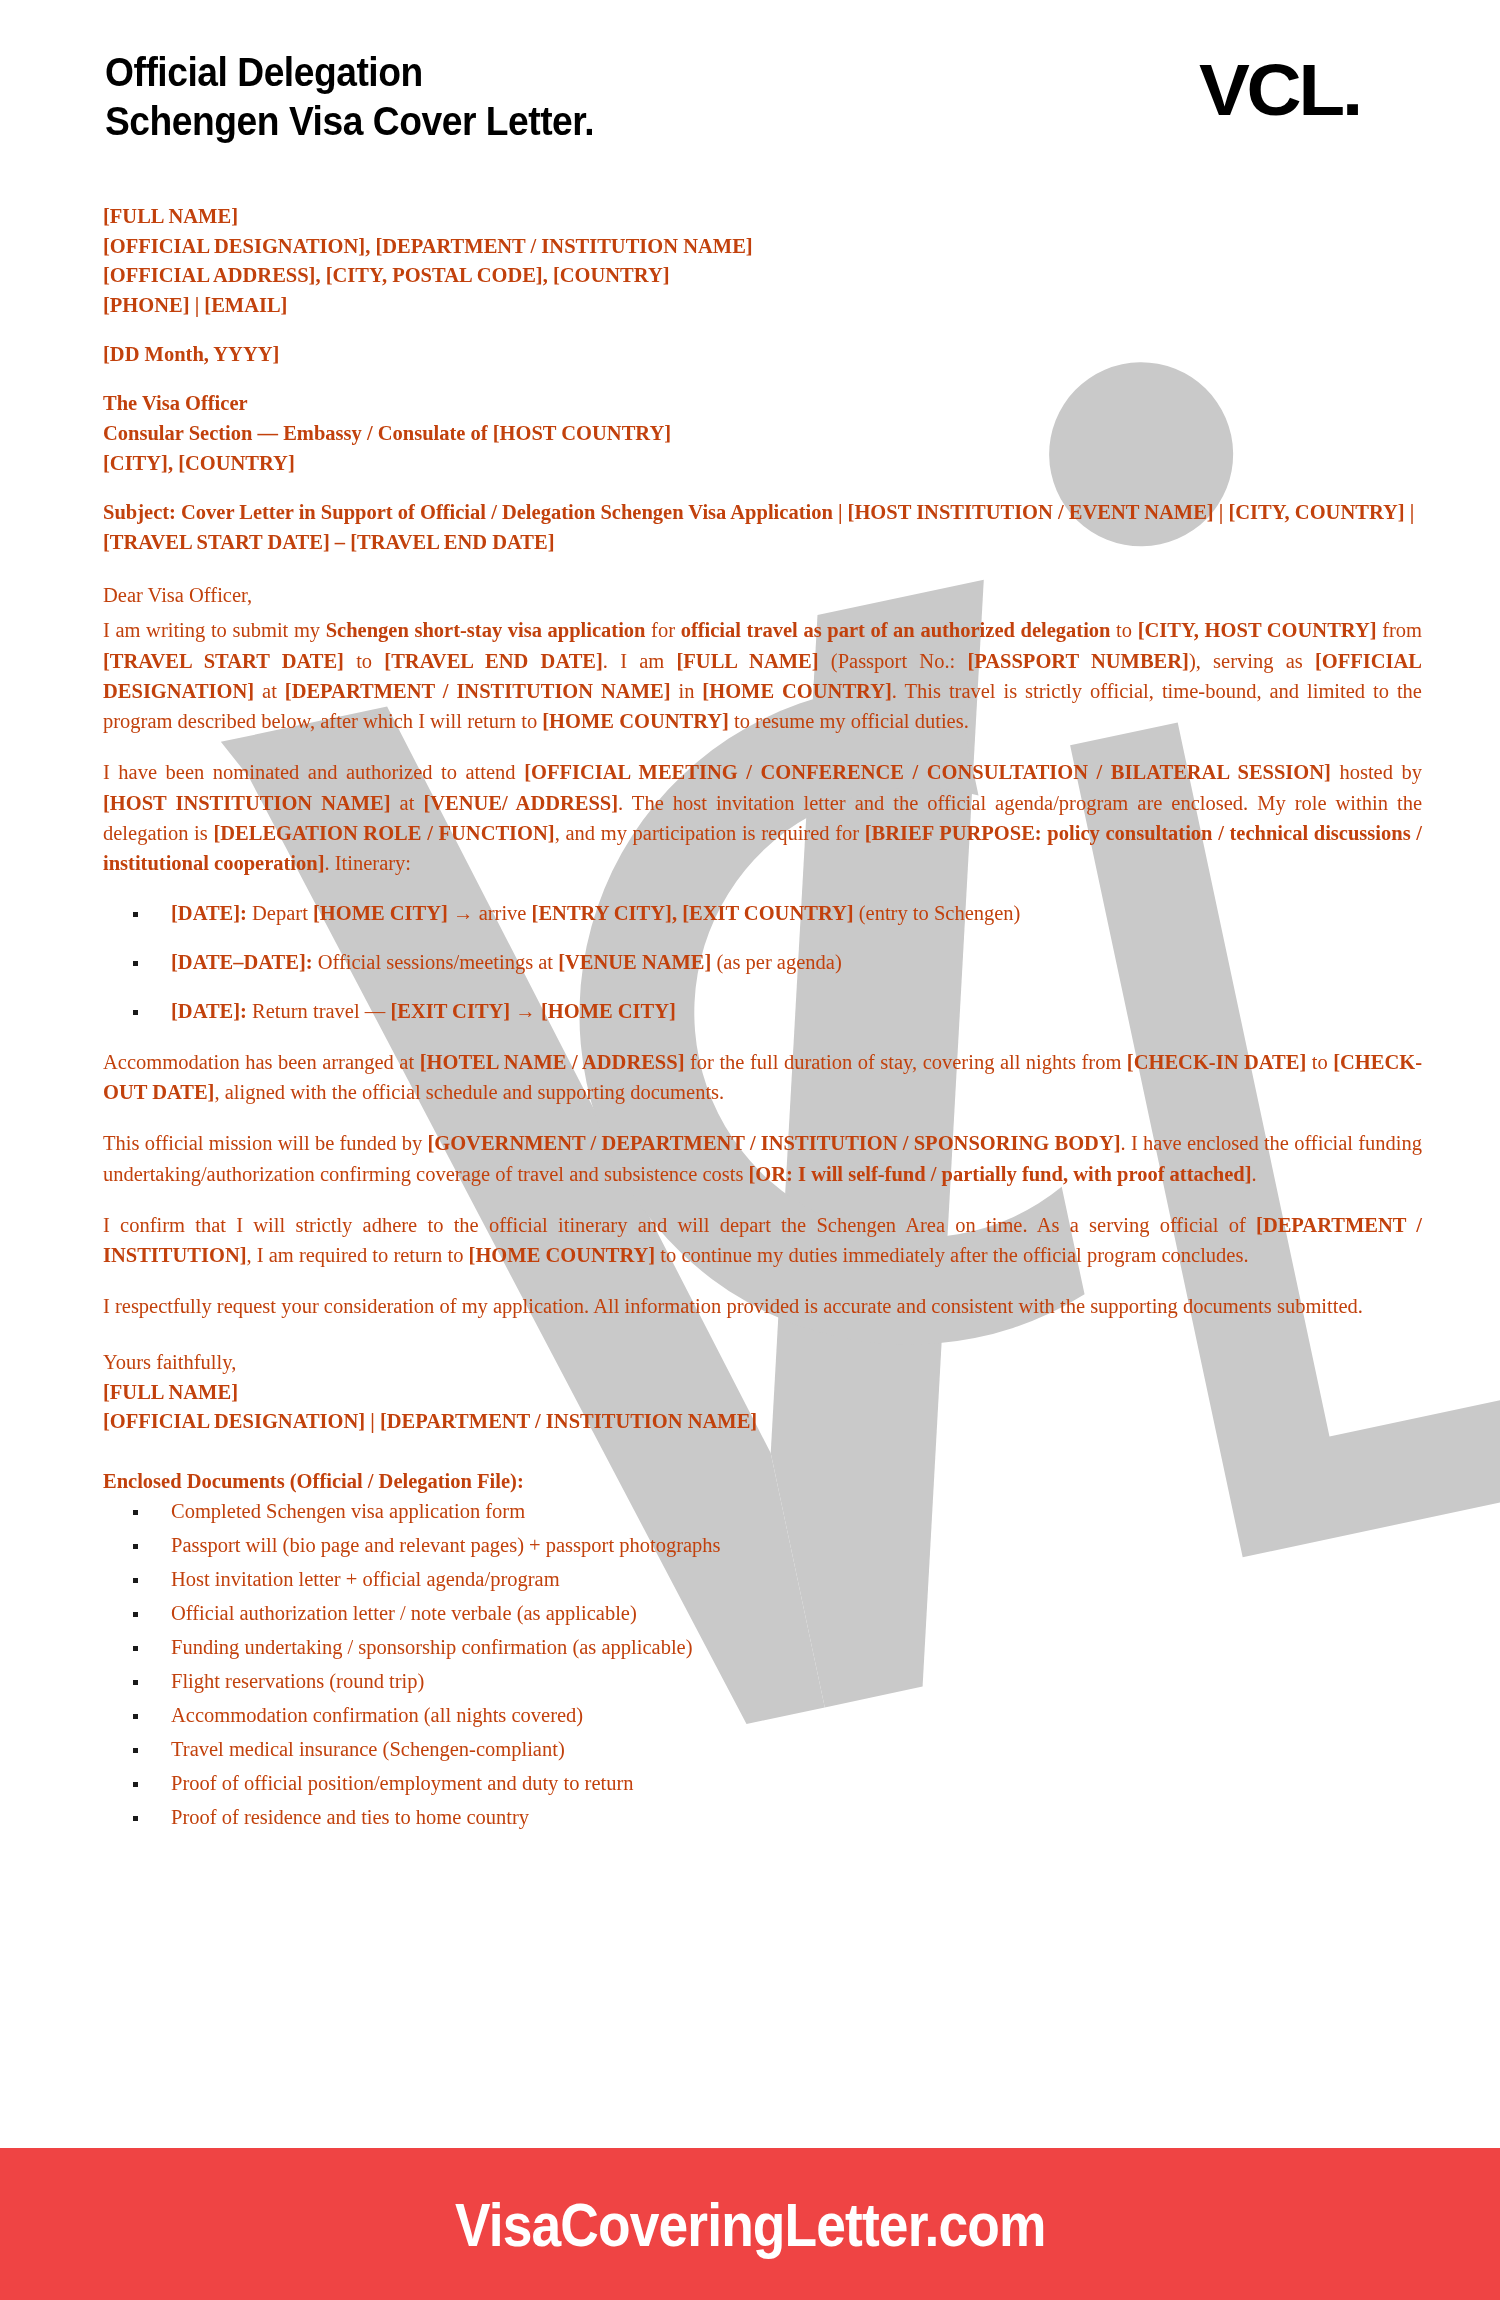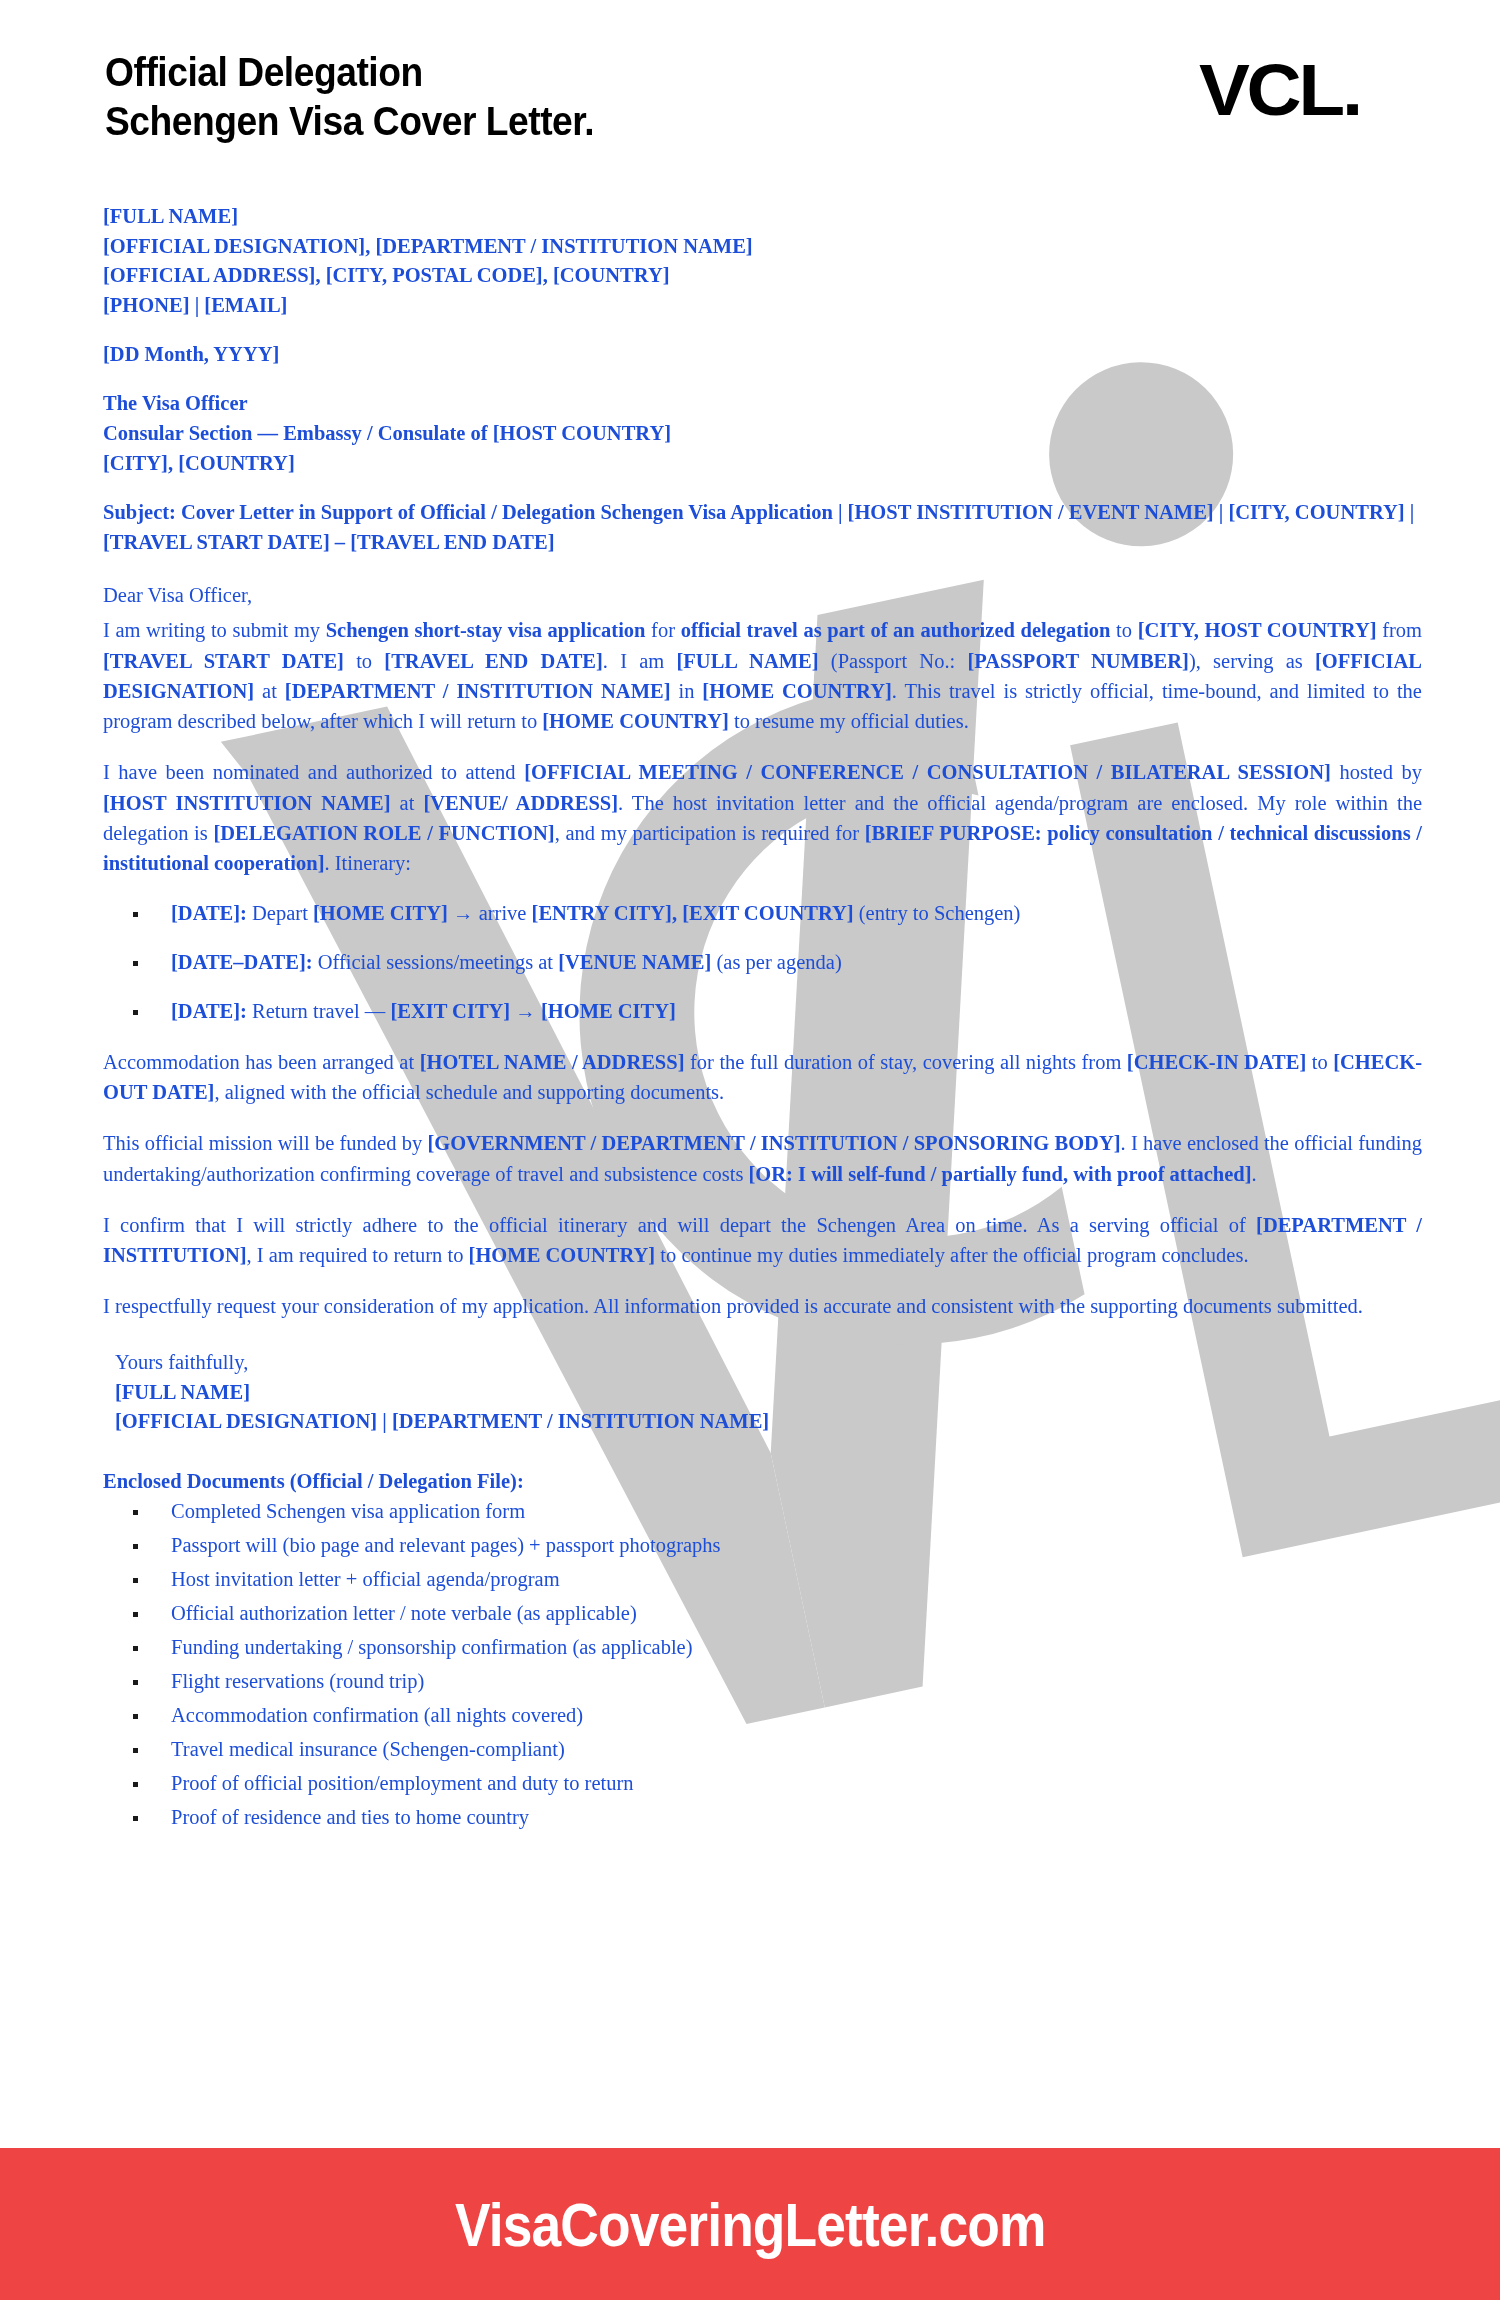--- a/index.html
+++ b/index.html
@@ -67,21 +67,21 @@
     transform: scaleX(1.06);
     transform-origin: right top;
   }
 
   
   #letter {
     position: relative;
     z-index: 2;
     padding: 0 78px 0 103px;
     margin-top: 56px;
-    color: #1d4ed8;
+    color: #c2410c;
     font-size: 20.5px;
     line-height: 1.46;
   }
 
   .blk { margin-bottom: 19px; }
   .blk .ln { display: block; }
 
   .bold { font-weight: bold; }
 
   .para {
@@ -123,21 +123,21 @@
     width: 5px;
     height: 5px;
     background: #1a1a1a;
   }
 
   .section-head {
     font-weight: bold;
     margin-top: 30px;
   }
 
-  .signoff { margin-top: 26px; margin-left: 12px; }
+  .signoff { margin-top: 26px; }
 
   
   #footer {
     position: absolute;
     left: 0;
     bottom: 0;
     width: 1500px;
     height: 152px;
     background: #ef4444;
     z-index: 3;

